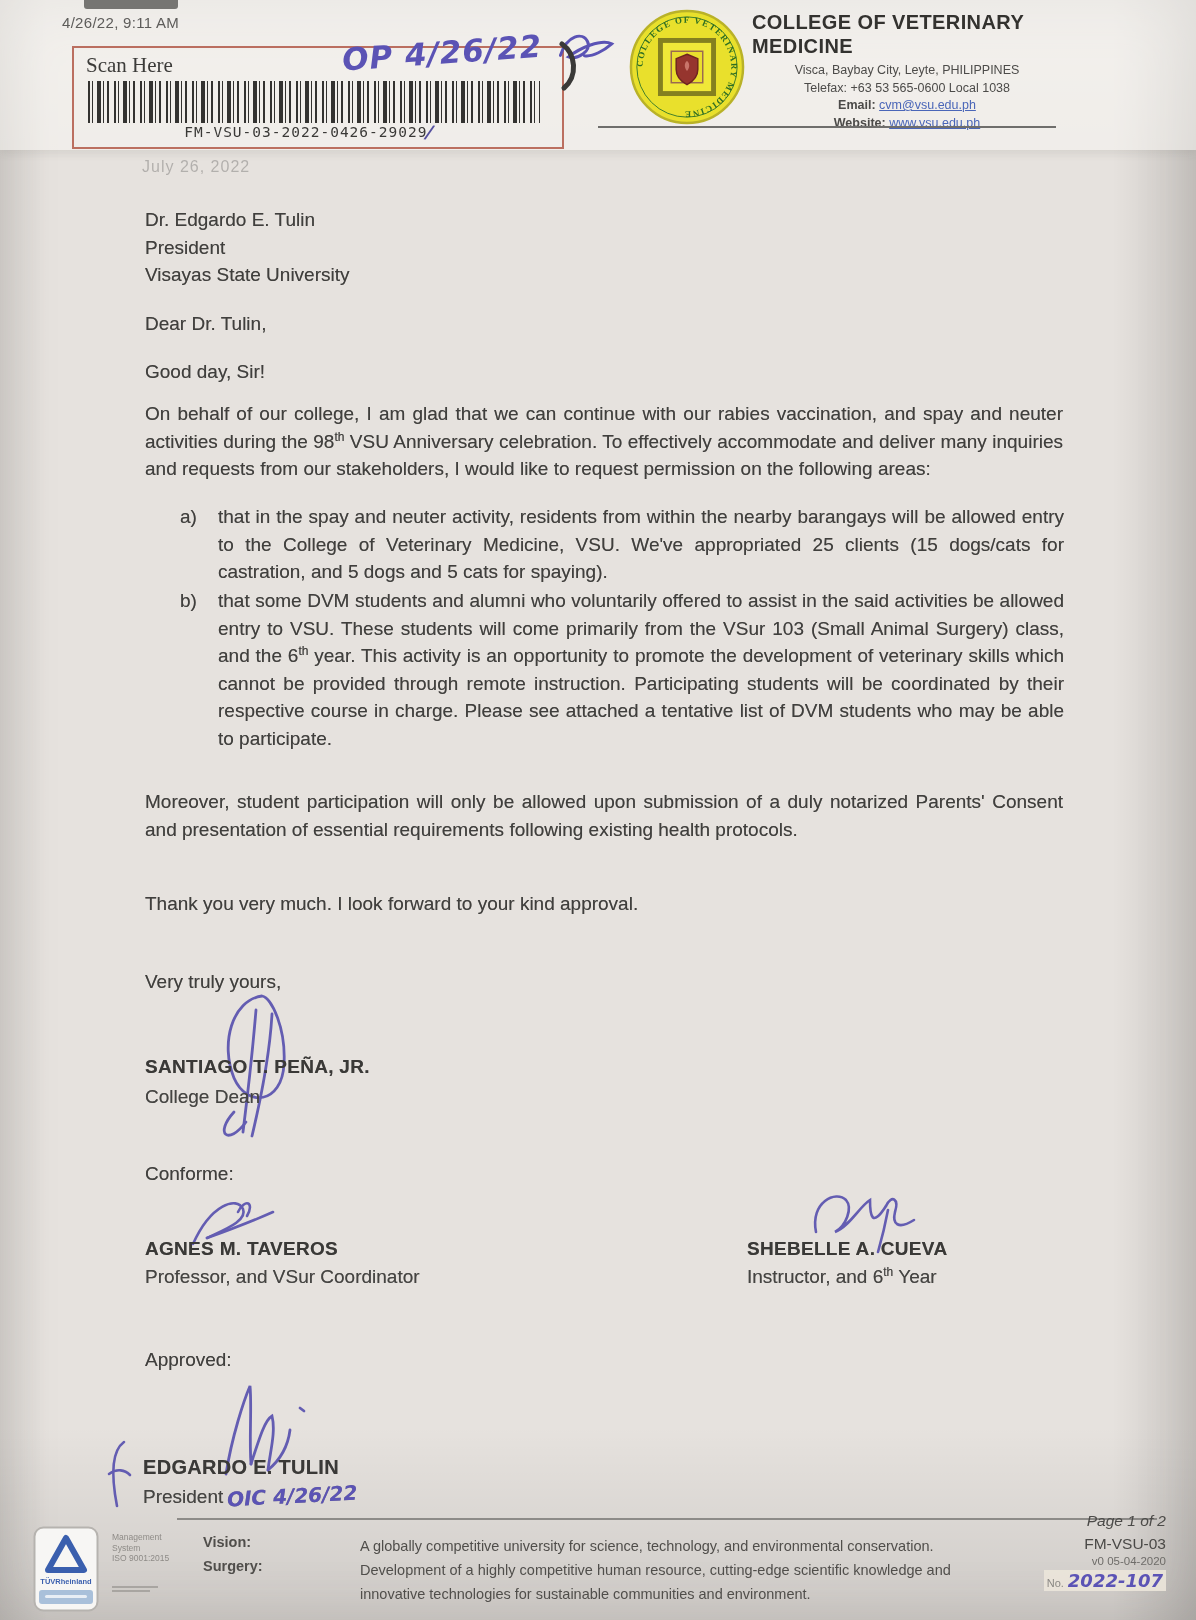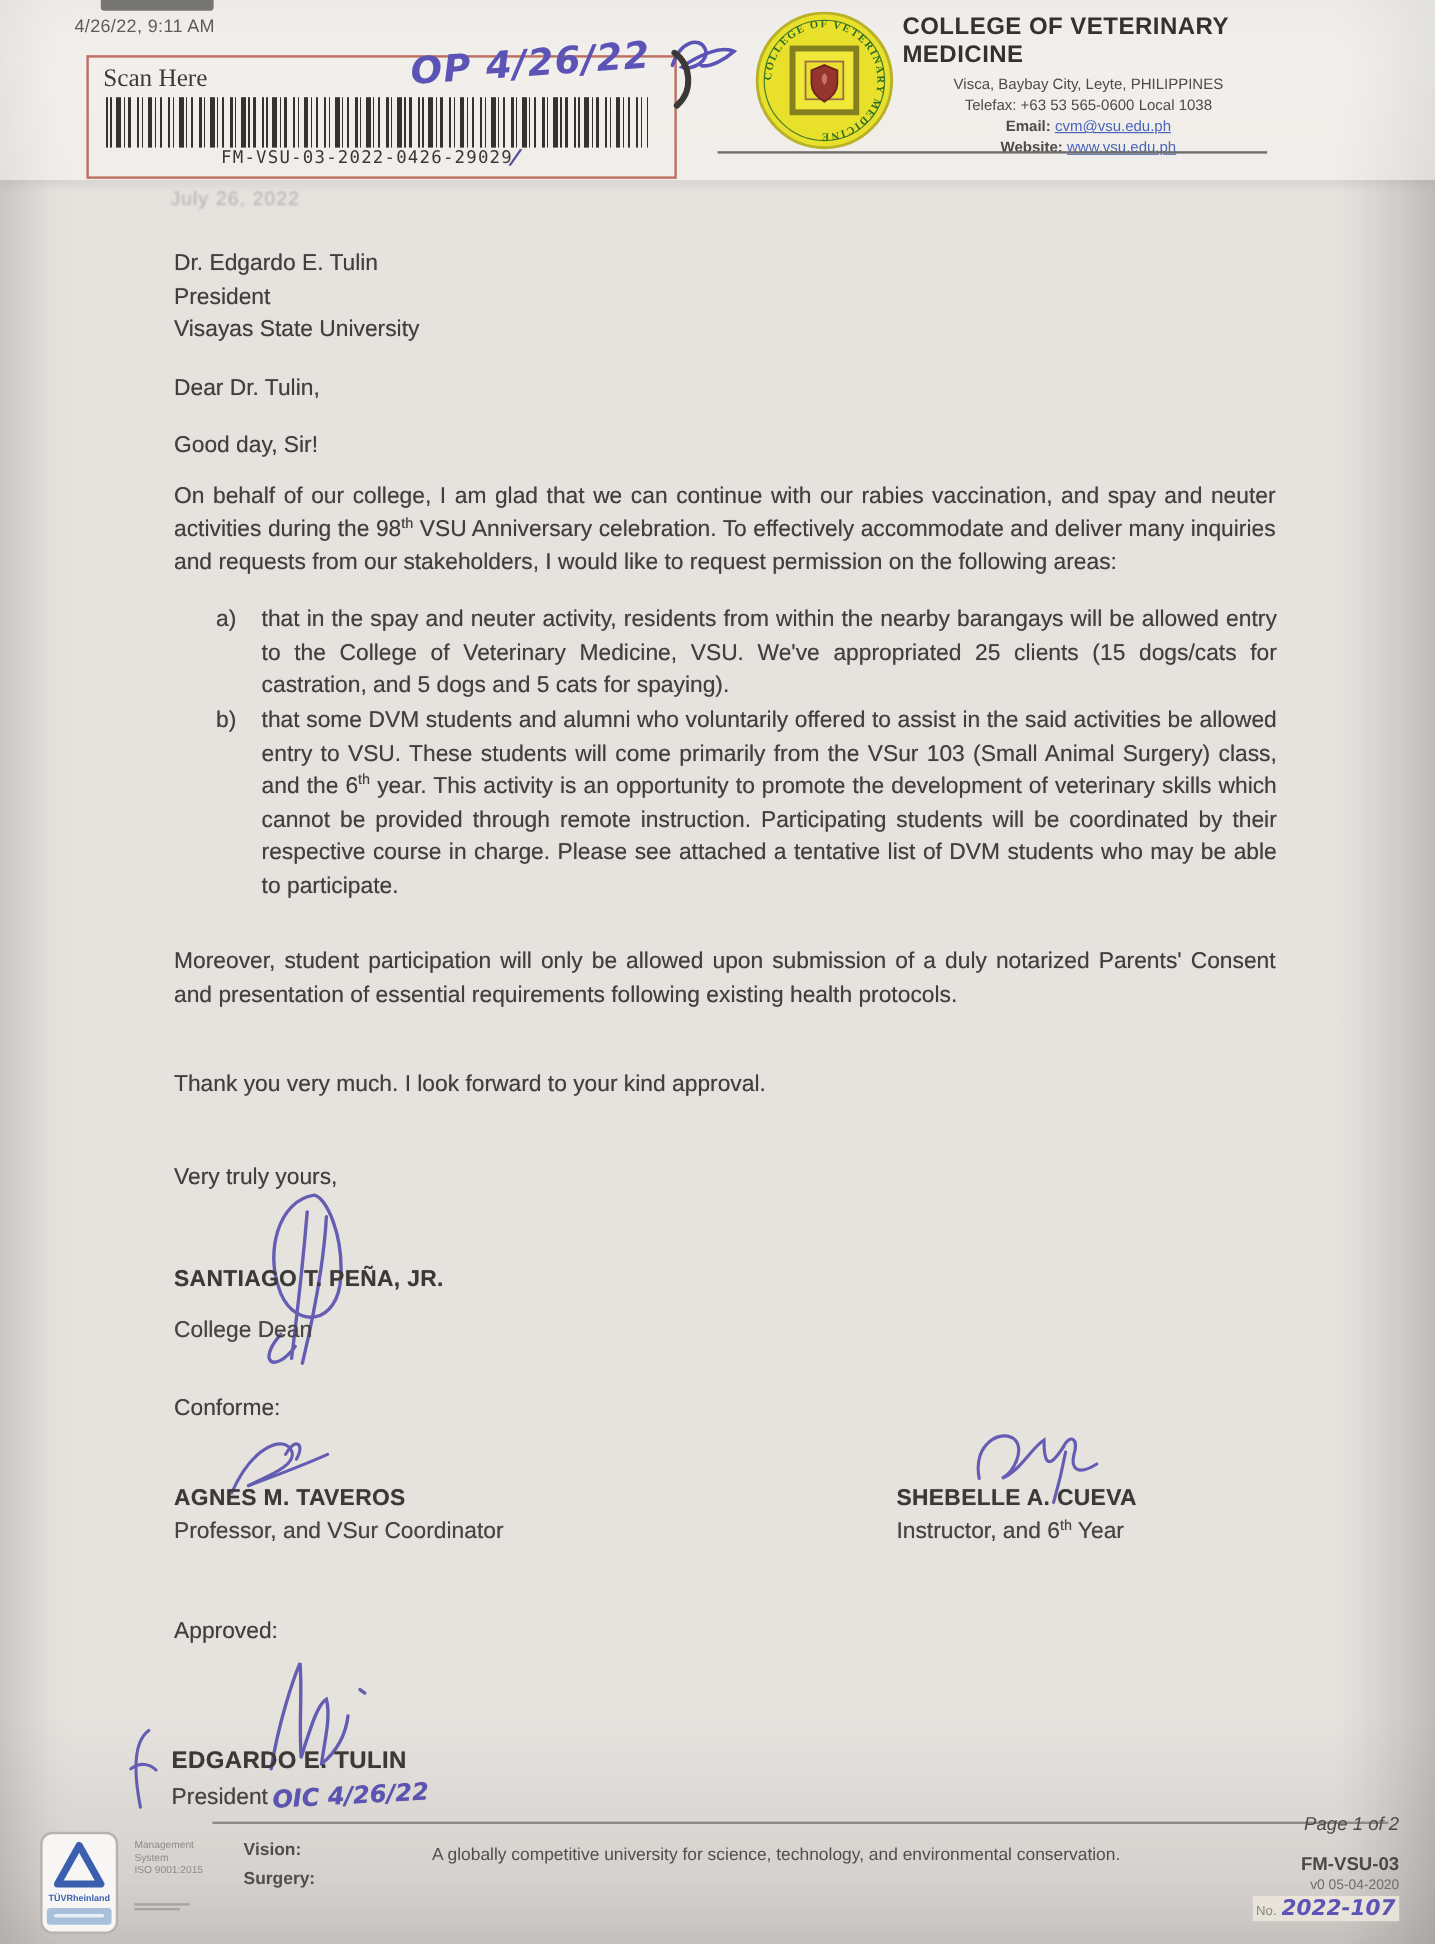--- a/index.html
+++ b/index.html
@@ -67,21 +67,21 @@
   
   .footer-rule{position:absolute;left:177px;top:1518px;width:980px;height:2px;background:#8d8b88;}
   .tuv{position:absolute;left:33px;top:1526px;}
   .cert-col{position:absolute;left:112px;top:1532px;width:80px;font-size:8.5px;color:#8e8b87;line-height:10.5px;}
   .cert-micro{margin-top:22px;}
   .cert-micro .bar{height:2px;background:#a8a5a1;margin:2.5px 0;}
   .vm-label{position:absolute;left:203px;width:100px;font-size:14.5px;font-weight:bold;color:#504e4b;}
   .vm-text{position:absolute;left:360px;width:648px;font-size:14.5px;color:#504e4b;line-height:24px;}
   .pageinfo-col{position:absolute;left:1018px;top:1512px;width:148px;text-align:right;}
   .pageinfo{font-size:15.5px;color:#4c4b49;font-style:italic;}
-  .formcode{font-size:15.5px;font-weight:bold;color:#4a4947;margin-top:15px;text-align:right;}
+  .formcode{font-size:15.5px;font-weight:normal;color:#4a4947;margin-top:5px;text-align:right;}
   .version{font-size:11.5px;color:#6e6c69;margin-top:2px;}
   .docno{margin-top:3px;background:rgba(235,229,218,.9);display:inline-block;padding:0 3px;}
   .docno .no-label{font-size:11px;color:#8a8884;margin-right:4px;}
   .docno .no-value{font-size:18px;font-weight:bold;}
 </style>
 </head>
 <body>
 
 <div class="page">
 
@@ -175,21 +175,21 @@
   <svg class="sig-svg" style="left:200px;top:984px;" width="110" height="160" viewBox="0 0 110 160">
     <g fill="none" stroke="#564fae" stroke-width="2.8" stroke-linecap="round" opacity=".9">
       <path d="M62,12 C32,16 20,60 34,94 C47,124 82,120 84,80 C86,45 72,14 62,12 Z"></path>
       <path d="M56,26 C53,62 49,100 43,148"></path>
       <path d="M72,30 C70,66 62,110 52,152"></path>
       <path d="M46,138 C28,162 14,150 34,128"></path>
     </g>
   </svg>
   <div class="abs" style="left:145px;top:1056px;">
     <div class="sig-name ink">SANTIAGO T. PEÑA, JR.</div>
-    <div class="sig-title ink" style="margin-top:20px;">College Dean</div>
+    <div class="sig-title ink" style="margin-top:8px;">College Dean</div>
   </div>
 
   <div class="abs ink body-text" style="left:145px;top:1160px;">Conforme:</div>
 
   <svg class="sig-svg" style="left:183px;top:1192px;" width="100" height="60" viewBox="0 0 100 60">
     <g fill="none" stroke="#564fae" stroke-width="2.6" stroke-linecap="round" opacity=".9">
       <path d="M10,52 C28,12 54,4 60,17 C65,29 40,38 24,46"></path>
       <path d="M24,46 C46,38 72,28 90,20"></path>
       <path d="M55,20 C62,6 72,10 64,24"></path>
     </g>
@@ -252,20 +252,21 @@
     <div>ISO 9001:2015</div>
     <div class="cert-micro">
       <div class="bar" style="width:46px;"></div>
       <div class="bar" style="width:38px;"></div>
     </div>
   </div>
 
   <div class="vm-label" style="top:1534px;">Vision:</div>
   <div class="vm-text" style="top:1534px;">A globally competitive university for science, technology, and environmental conservation.</div>
   <div class="vm-label" style="top:1558px;">Surgery:</div>
+  <div class="vm-text" style="top:1558px;">Development of a highly competitive human resource, cutting-edge scientific knowledge and innovative technologies for sustainable communities and environment.</div>
 
   <div class="pageinfo-col">
     <div class="pageinfo">Page 1 of 2</div>
     <div class="formcode">FM-VSU-03</div>
     <div class="version">v0 05-04-2020</div>
     <div class="docno">
       <span class="no-label">No.</span><span class="no-value hand">2022-107</span>
     </div>
   </div>
 

